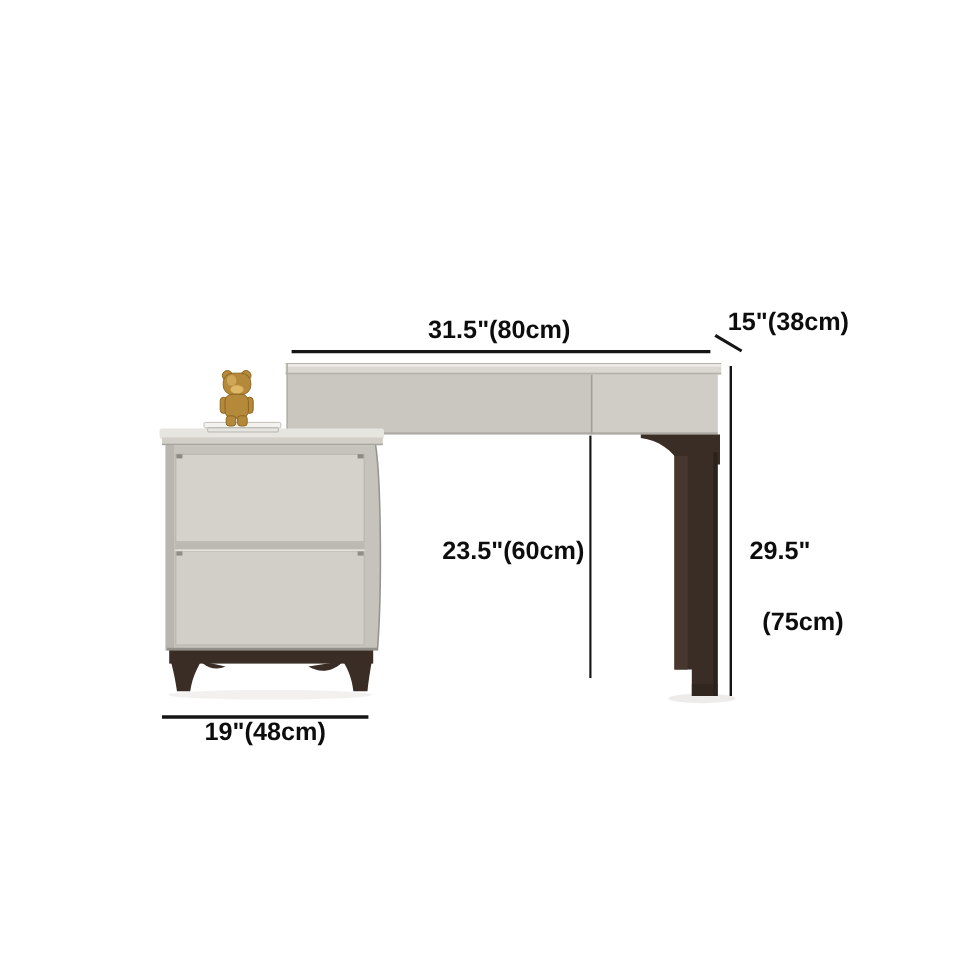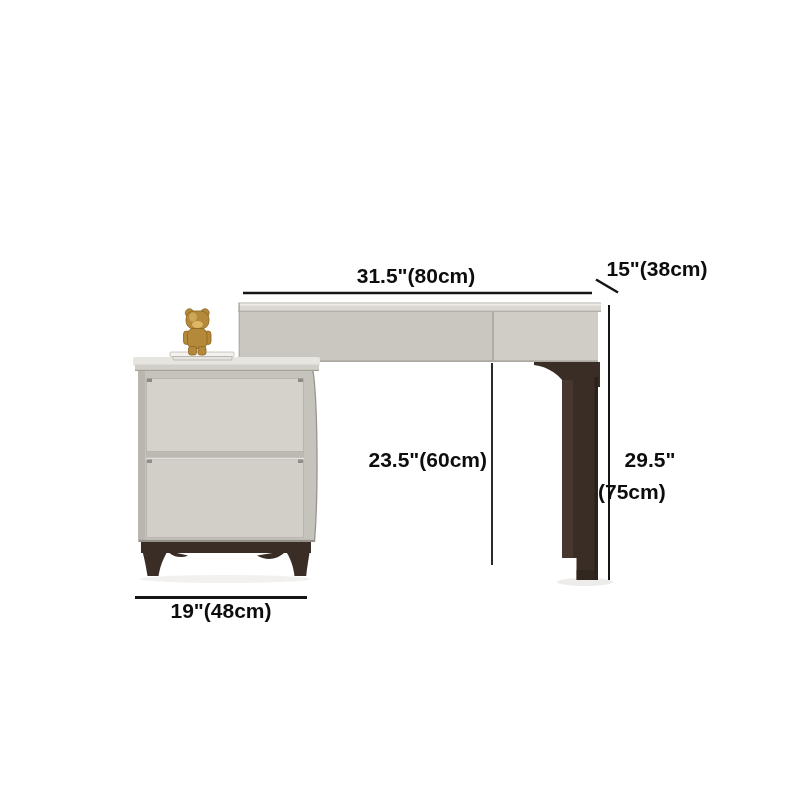--- a/index.html
+++ b/index.html
@@ -23,21 +23,21 @@
     font-size: 21px;
     line-height: 22px;
     color: var(--label-text, #0d0d0d);
     white-space: nowrap;
     letter-spacing: 0px;
   }
   .lbl-desk-width      { left: 316px; top: 265px; width: 200px; text-align: center; }
   .lbl-desk-depth      { left: 577px; top: 258px; width: 160px; text-align: center; }
   .lbl-under-height    { left: 330px; top: 449px; width: 157px; text-align: right; }
   .lbl-height-in       { left: 600px; top: 449px; width: 100px; text-align: center; }
-  .lbl-height-cm       { left: 598px; top: 481px; width: 105px; text-align: left; }
+  .lbl-height-cm       { left: 598px; top: 508px; width: 105px; text-align: right; }
   .lbl-cabinet-width   { left: 146px; top: 600px; width: 150px; text-align: center; }
 </style>
 </head>
 <body>
 
 <div class="canvas">
 
   <svg class="illustration" viewBox="0 0 800 800" xmlns="http://www.w3.org/2000/svg">
 
     <g>

